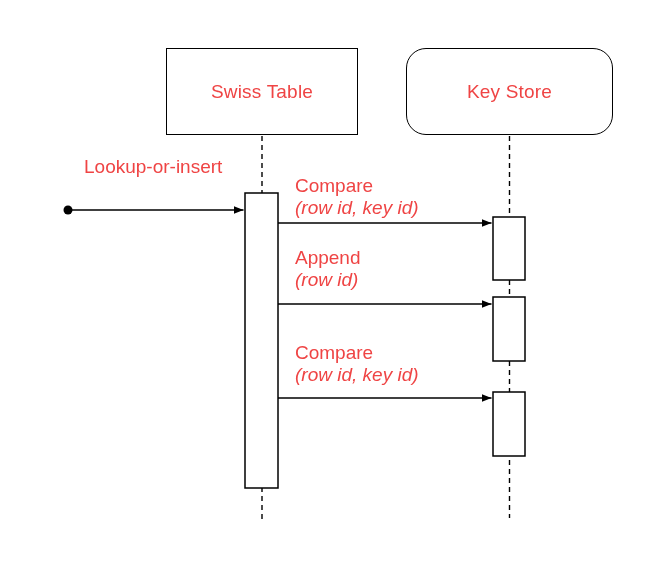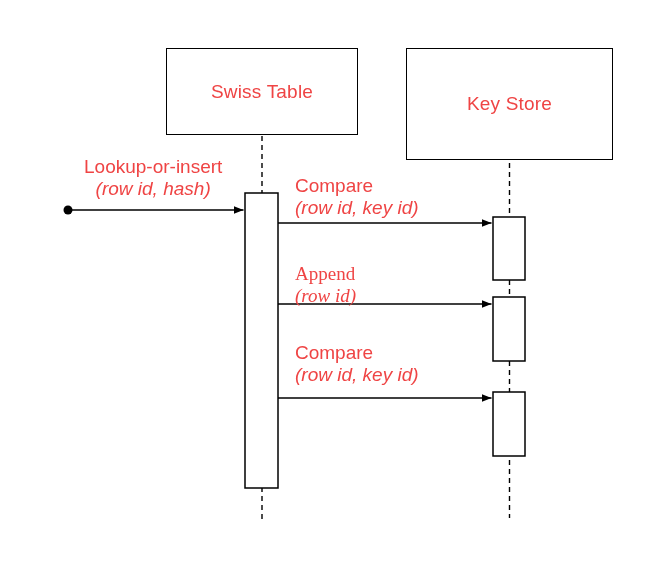--- a/index.html
+++ b/index.html
@@ -69,35 +69,34 @@
 
     <line x1="70" y1="210" x2="243.5" y2="210" stroke="#000000" stroke-width="1.4" marker-end="url(#arrowhead)"></line>
     <line x1="278" y1="223" x2="491.5" y2="223" stroke="#000000" stroke-width="1.4" marker-end="url(#arrowhead)"></line>
     <line x1="278" y1="304" x2="491.5" y2="304" stroke="#000000" stroke-width="1.4" marker-end="url(#arrowhead)"></line>
     <line x1="278" y1="398" x2="491.5" y2="398" stroke="#000000" stroke-width="1.4" marker-end="url(#arrowhead)"></line>
   </svg>
 
   <div class="actor-box" style="left:166px; top:48px; width:192px; height:87px;">
     <span>Swiss Table</span>
   </div>
-  <div class="actor-box" style="left:406px; top:48px; width:207px; height:112px;">
+  <div class="actor-box" style="left:406px; top:48px; width:207px; height:87px;border-radius:20px;">
     <span>Key Store</span>
   </div>
 
   <div class="msg-label" style="left:84px; top:156px;text-align:center;">
     <span class="name">Lookup-or-insert</span>
-    <span class="params">(row id, hash)</span>
   </div>
 
   <div class="msg-label" style="left:295px; top:175px;">
     <span class="name">Compare</span>
     <span class="params">(row id, key id)</span>
   </div>
 
-  <div class="msg-label" style="left:295px; top:263px;font-family:Liberation Serif, serif;">
+  <div class="msg-label" style="left:295px; top:247px;">
     <span class="name">Append</span>
     <span class="params">(row id)</span>
   </div>
 
   <div class="msg-label" style="left:295px; top:342px;">
     <span class="name">Compare</span>
     <span class="params">(row id, key id)</span>
   </div>
 
 </div>

